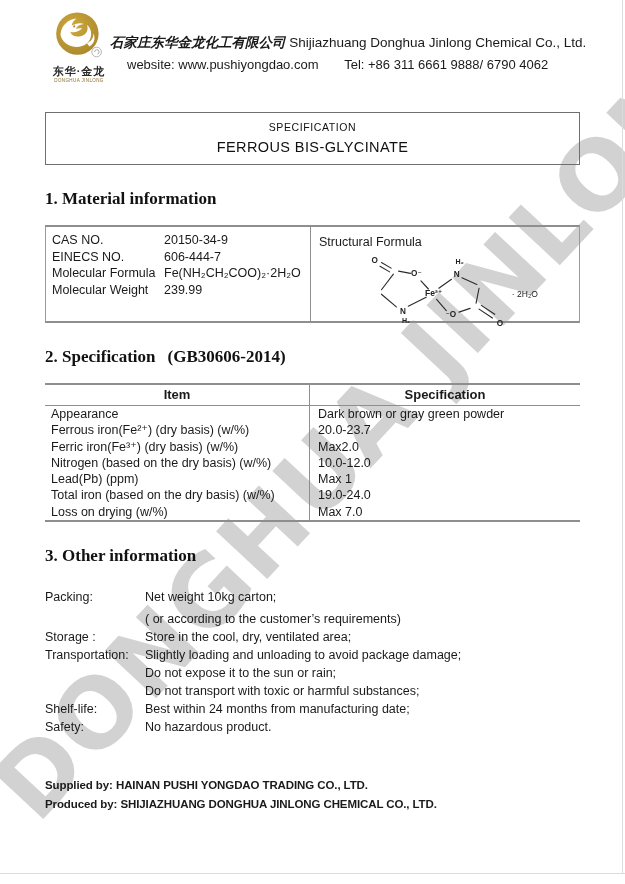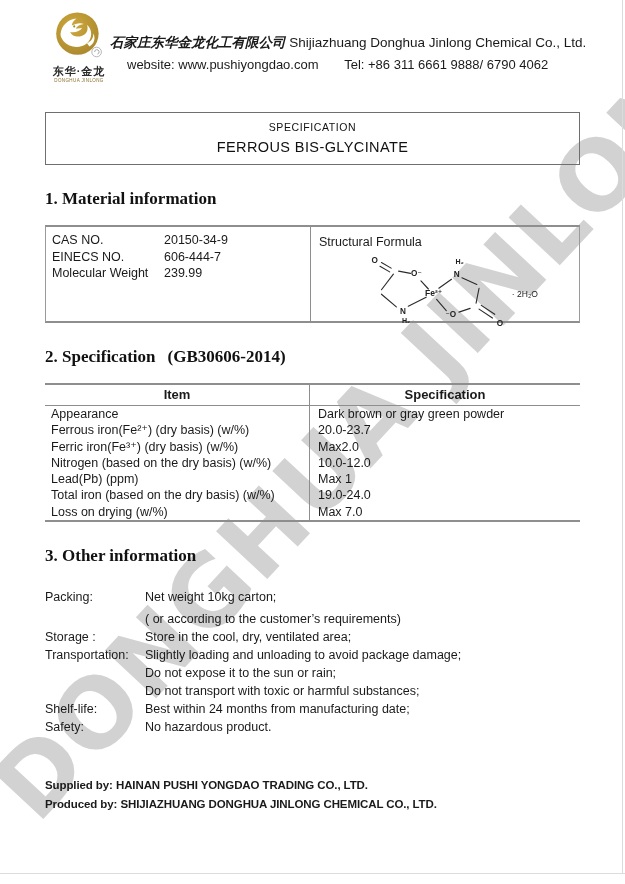--- a/index.html
+++ b/index.html
@@ -127,20 +127,23 @@
 
     <div class="mat-table">
       <div class="mat-left">
         <div class="mat-row">
           <span class="mat-label">CAS NO.</span><span class="mat-value">20150-34-9</span>
         </div>
         <div class="mat-row">
           <span class="mat-label">EINECS NO.</span><span class="mat-value">606-444-7</span>
         </div>
         <div class="mat-row">
+          <span class="mat-label">Molecular Formula</span><span class="mat-value">Fe(NH₂CH₂COO)₂·2H₂O</span>
+        </div>
+        <div class="mat-row">
           <span class="mat-label">Molecular Weight</span><span class="mat-value">239.99</span>
         </div>
       </div>
       <div class="mat-right">
         <div class="sf-label">Structural Formula</div>
         <svg class="sf-svg" width="258" height="76" viewBox="0 0 258 102">
 
           <line x1="100" y1="51" x2="90" y2="40"></line>
           <line x1="76" y1="30" x2="60" y2="27"></line>
           <line x1="50" y1="23" x2="37" y2="15.5"></line>

